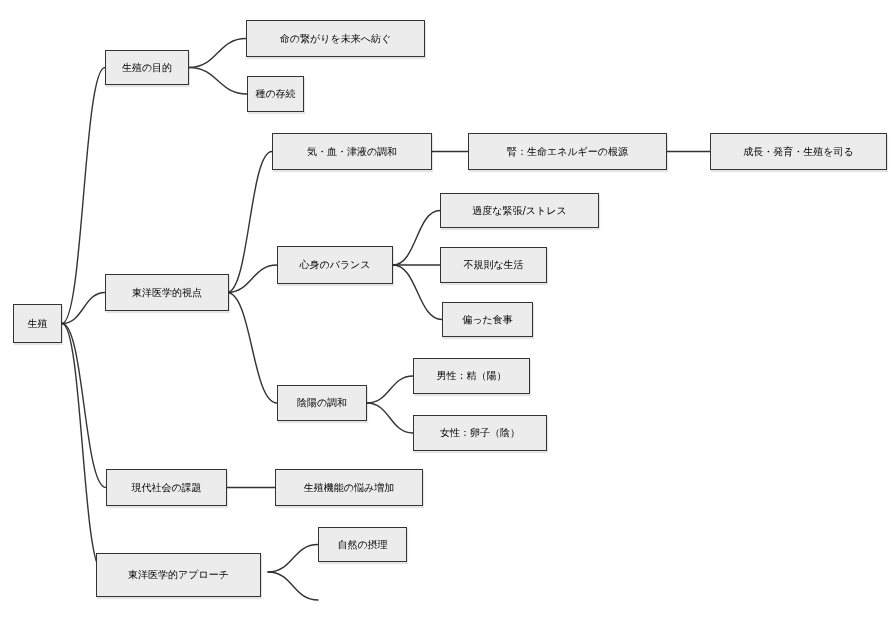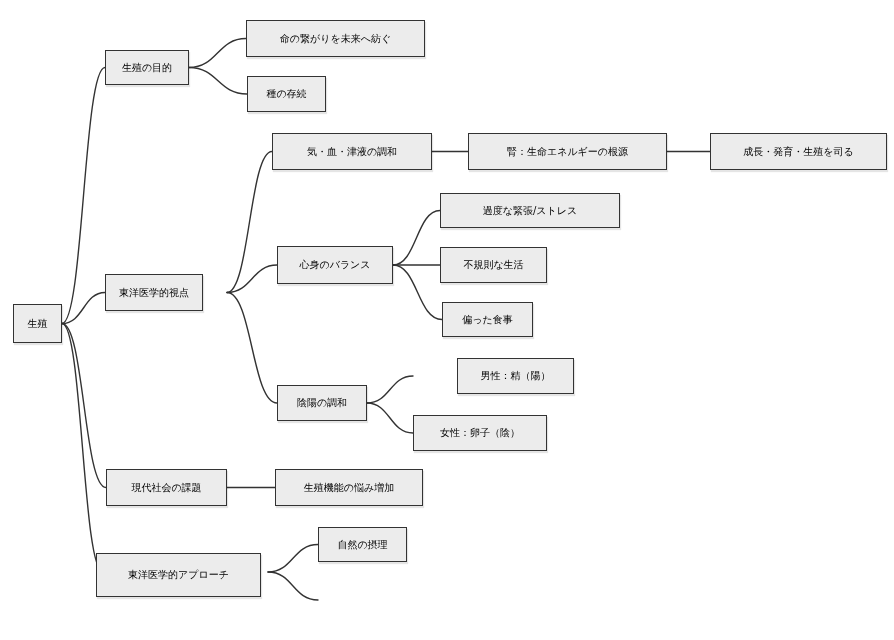--- a/index.html
+++ b/index.html
@@ -69,34 +69,34 @@
     <path class="edge" d="M 367 403 C 390 403, 390 433, 413 433"></path>
     <path class="edge" d="M 227 487.5 L 275 487.5"></path>
     <path class="edge" d="M 268 572 C 293 572, 293 544.5, 318 544.5"></path>
     <path class="edge" d="M 268 572 C 293 572, 293 600, 318 600"></path>
   </svg>
 
   <div class="node" style="left:13px;  top:304px; width:49px;  height:39px;">生殖</div>
 
   <div class="node" style="left:105px; top:50px;  width:84px;  height:35px;">生殖の目的</div>
   <div class="node" style="left:246px; top:20px;  width:179px; height:37px;">命の繋がりを未来へ紡ぐ</div>
-  <div class="node" style="left:247px; top:76px;  width:79px;  height:36px;text-align:right;">種の存続</div>
+  <div class="node" style="left:247px; top:76px;  width:57px;  height:36px;text-align:right;">種の存続</div>
 
-  <div class="node" style="left:105px; top:274px; width:98px; height:37px;">東洋医学的視点</div>
+  <div class="node" style="left:105px; top:274px; width:124px; height:37px;">東洋医学的視点</div>
   <div class="node" style="left:272px; top:133px; width:160px; height:37px;">気・血・津液の調和</div>
   <div class="node" style="left:468px; top:133px; width:199px; height:37px;">腎：生命エネルギーの根源</div>
   <div class="node" style="left:710px; top:133px; width:177px; height:37px;">成長・発育・生殖を司る</div>
 
   <div class="node" style="left:277px; top:246px; width:116px; height:38px;">心身のバランス</div>
-  <div class="node" style="left:440px; top:193px; width:180px; height:35px;">過度な緊張/ストレス</div>
+  <div class="node" style="left:440px; top:193px; width:159px; height:35px;">過度な緊張/ストレス</div>
   <div class="node" style="left:440px; top:247px; width:107px; height:36px;text-align:right;">不規則な生活</div>
   <div class="node" style="left:277px; top:385px; width:90px;  height:36px;">陰陽の調和</div>
 
   <div class="node" style="left:442px; top:302px; width:91px;  height:35px;">偏った食事</div>
-  <div class="node" style="left:413px; top:358px; width:117px; height:36px;margin-left:44px;">男性：精（陽）</div>
+  <div class="node" style="left:413px; top:358px; width:117px; height:36px;">男性：精（陽）</div>
   <div class="node" style="left:413px; top:415px; width:134px; height:36px;">女性：卵子（陰）</div>
 
   <div class="node" style="left:106px; top:469px; width:121px; height:37px;">現代社会の課題</div>
   <div class="node" style="left:275px; top:469px; width:148px; height:37px;">生殖機能の悩み増加</div>
 
   <div class="node" style="left:96px; top:553px; width:165px; height:44px;">東洋医学的アプローチ</div>
   <div class="node" style="left:318px; top:527px; width:89px;  height:35px;">自然の摂理</div>
 
 </div>
 

